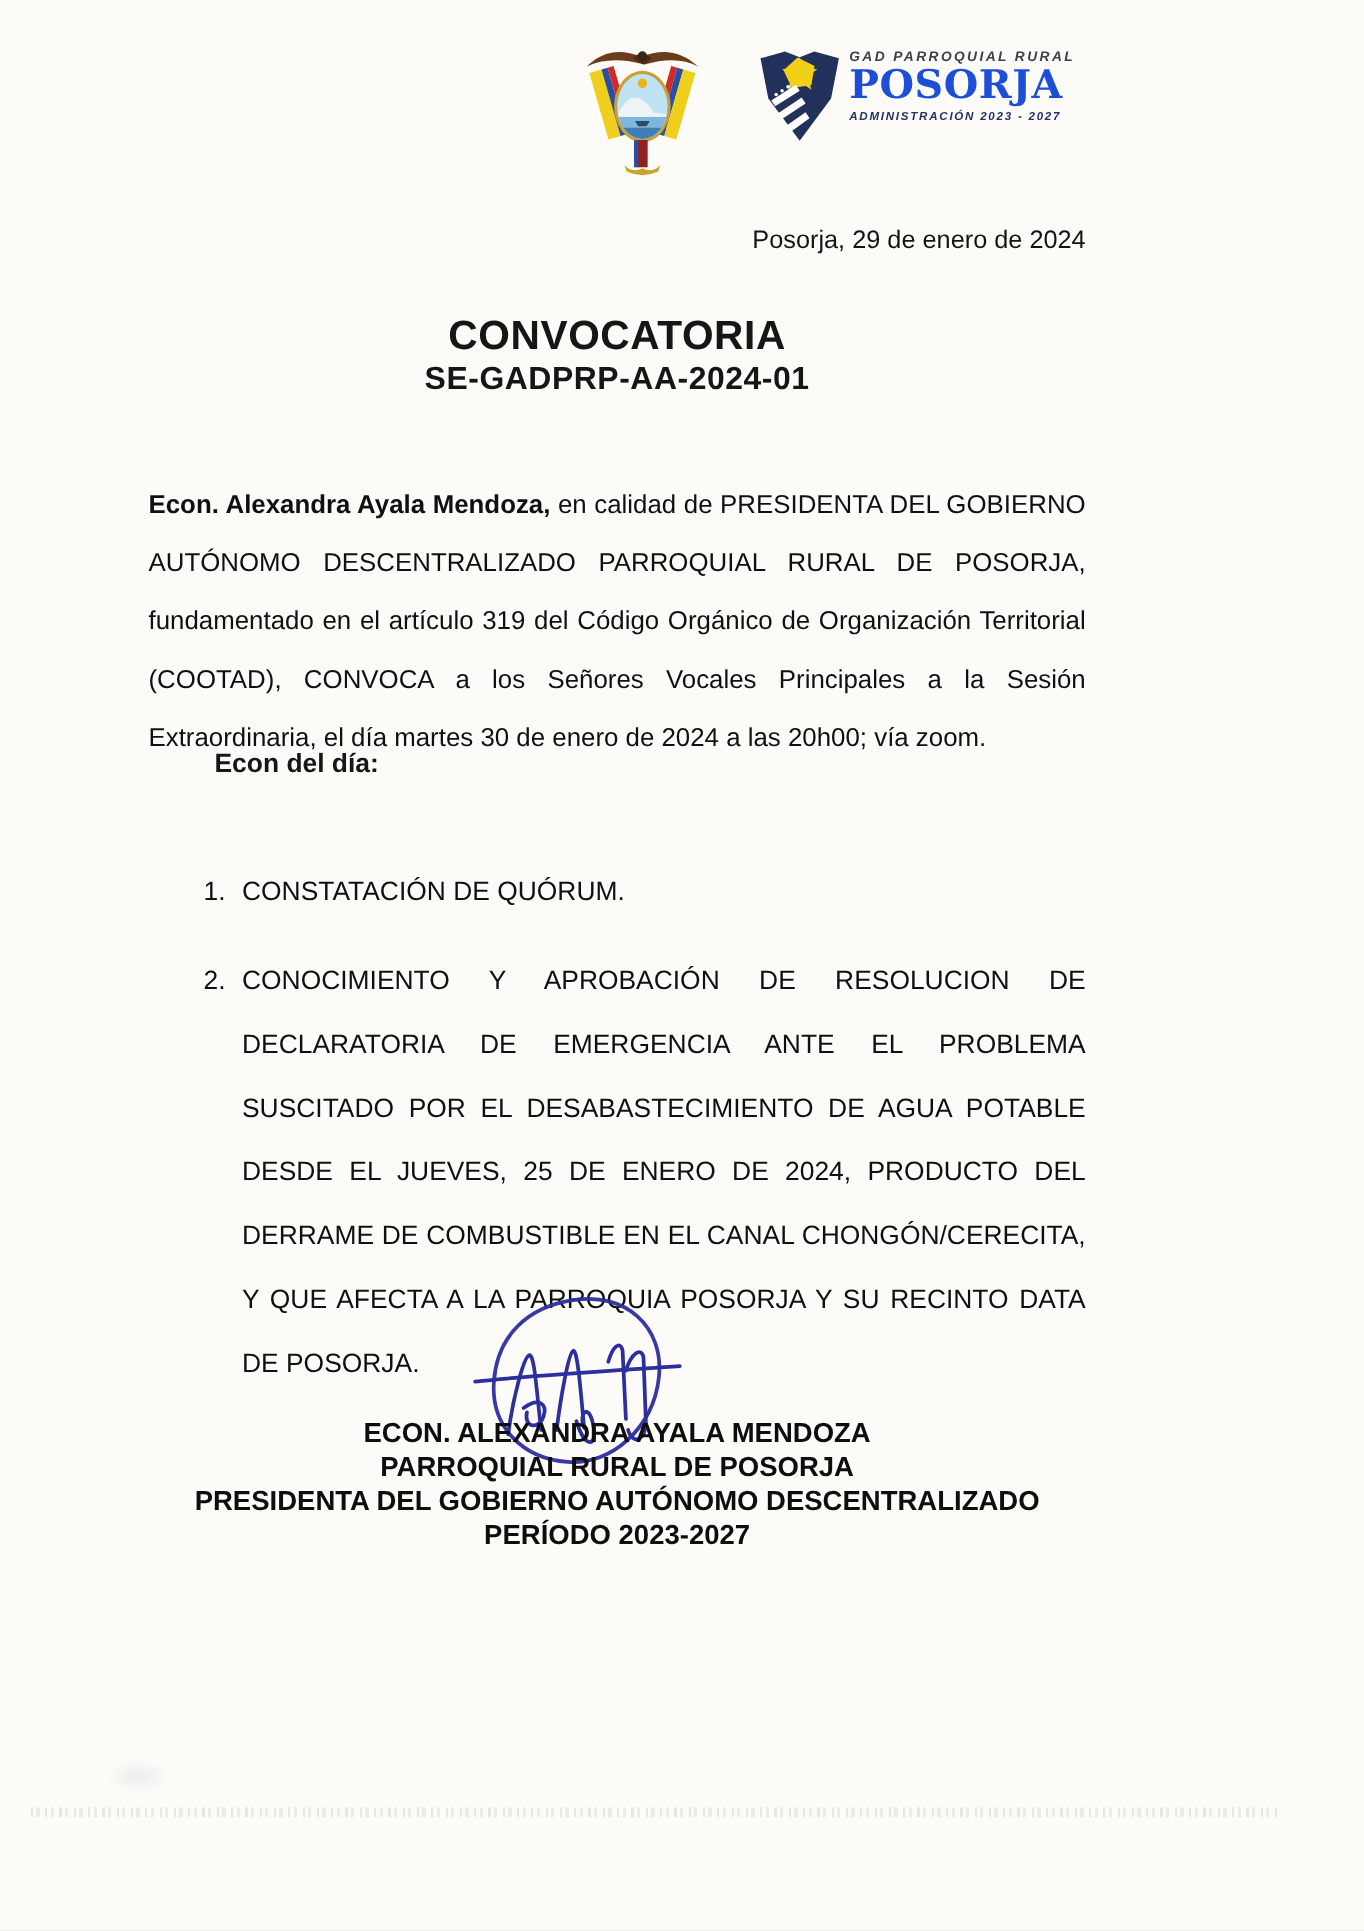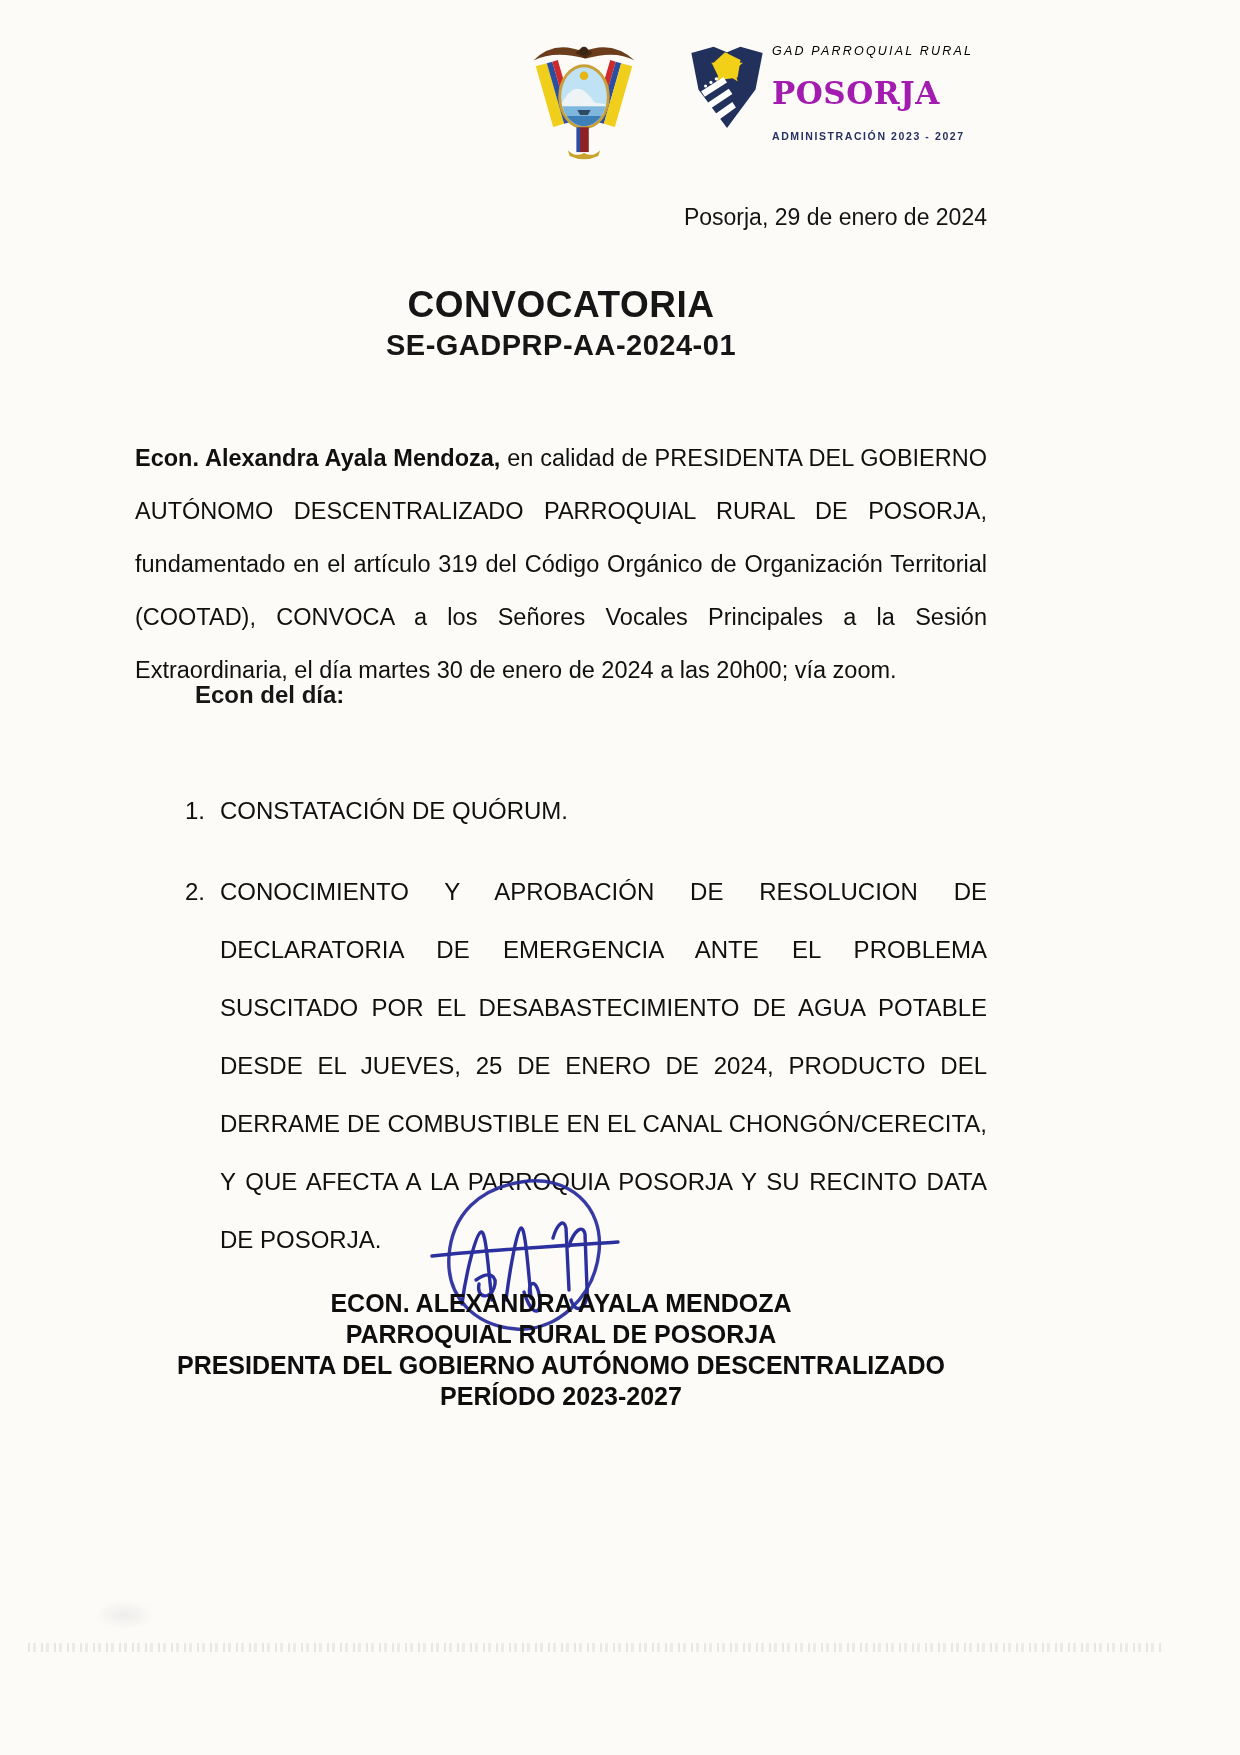--- a/index.html
+++ b/index.html
@@ -11,31 +11,31 @@
     font-family:"Liberation Sans", sans-serif;
     color:#161616;
     overflow:hidden;
   }
   
   .coat{position:absolute;left:522px;top:36px;width:124px;height:132px;}
   .brand{position:absolute;left:686px;top:38px;width:310px;height:102px;}
   .brand-shield{position:absolute;left:0;top:0;width:82px;height:96px;}
   .brand-text{position:absolute;left:86px;top:6px;width:224px;}
   .brand-tagline{
-    font-size:12.5px;font-weight:normal;font-style:italic;
-    letter-spacing:2.2px;color:#000000;white-space:nowrap;
+    font-size:12.5px;font-weight:bold;font-style:italic;
+    letter-spacing:2.2px;color:#404040;white-space:nowrap;
   }
   .brand-name{
     font-family:"DejaVu Serif", serif;
-    font-size:31px;font-weight:800;color:#a21caf;
-    letter-spacing:.5px;line-height:1.05;margin-top:19px;white-space:nowrap;
+    font-size:36px;font-weight:800;color:#1d4ed8;
+    letter-spacing:.5px;line-height:1.05;margin-top:1px;white-space:nowrap;
   }
   .brand-admin{
-    font-size:10.5px;font-weight:bold;
-    letter-spacing:1.6px;color:#253261;margin-top:20px;white-space:nowrap;
+    font-size:10.5px;font-weight:bold;font-style:italic;
+    letter-spacing:1.6px;color:#253261;margin-top:3px;white-space:nowrap;
   }
   
   .col{position:absolute;left:135px;width:852px;}
   .dateline{top:160px;text-align:right;padding-right:16px;font-size:23px;color:#141414;margin-top:44px;}
   .titleblock{top:285px;text-align:center;}
   .doc-title{font-size:37px;font-weight:bold;letter-spacing:.5px;line-height:40px;}
   .doc-code{font-size:29px;font-weight:bold;letter-spacing:.5px;line-height:36px;margin-top:2px;}
   .intro{
     top:432px;
     font-size:23.5px;line-height:53px;

